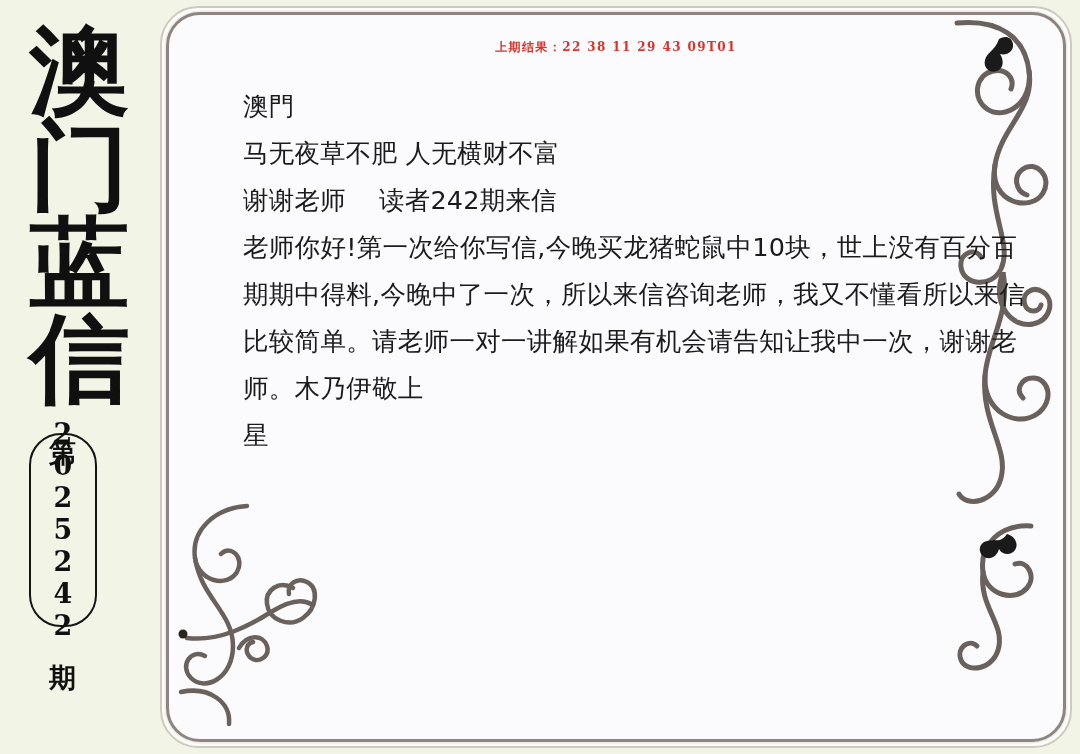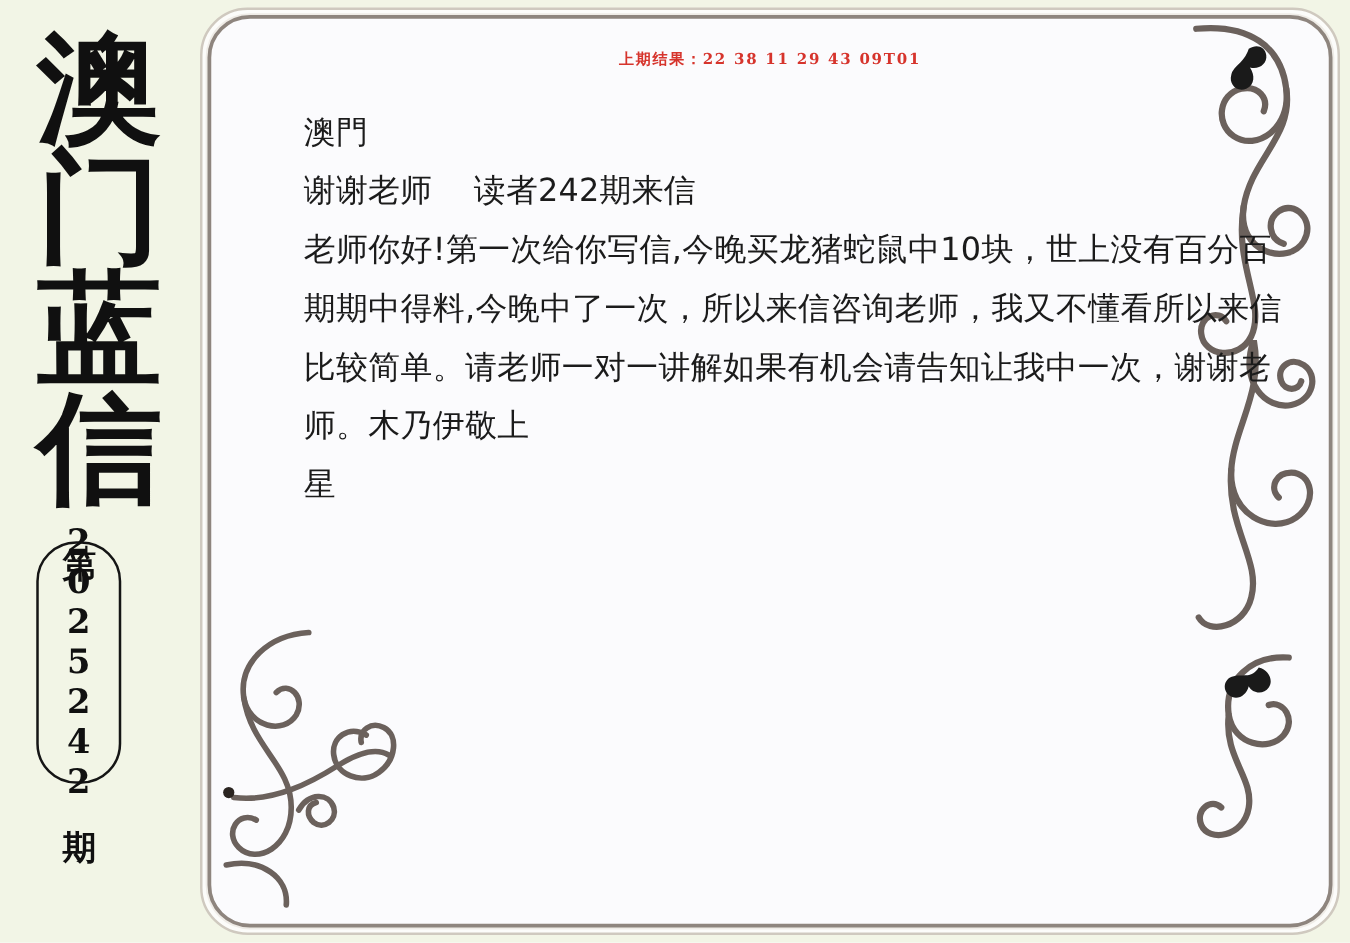--- a/index.html
+++ b/index.html
@@ -220,19 +220,20 @@
       <g stroke="#6b615c" stroke-width="4.5" fill="none" stroke-linecap="round">
         <path d="M118 86 C104 78 90 88 92 102 C94 118 114 126 128 116 C142 106 144 86 132 80 C122 75 112 82 114 92"></path>
       </g>
       <circle cx="8" cy="132" r="4.5" fill="#2a2420"></circle>
     </svg>
 
     <div id="result-line">上期结果：22 38 11 29 43 09T01</div>
 
     <div id="letter-body">
       <div class="line">澳門</div>
+      <div class="line">马无夜草不肥 人无横财不富</div>
       <div class="line">谢谢老师    读者242期来信</div>
       <div class="line long">老师你好!第一次给你写信,今晚买龙猪蛇鼠中10块，世上没有百分百期期中得料,今晚中了一次，所以来信咨询老师，我又不懂看所以来信比较简单。请老师一对一讲解如果有机会请告知让我中一次，谢谢老师。木乃伊敬上</div>
       <div class="line">星</div>
     </div>
 
   </div>
 </div>
 
 </body></html>

